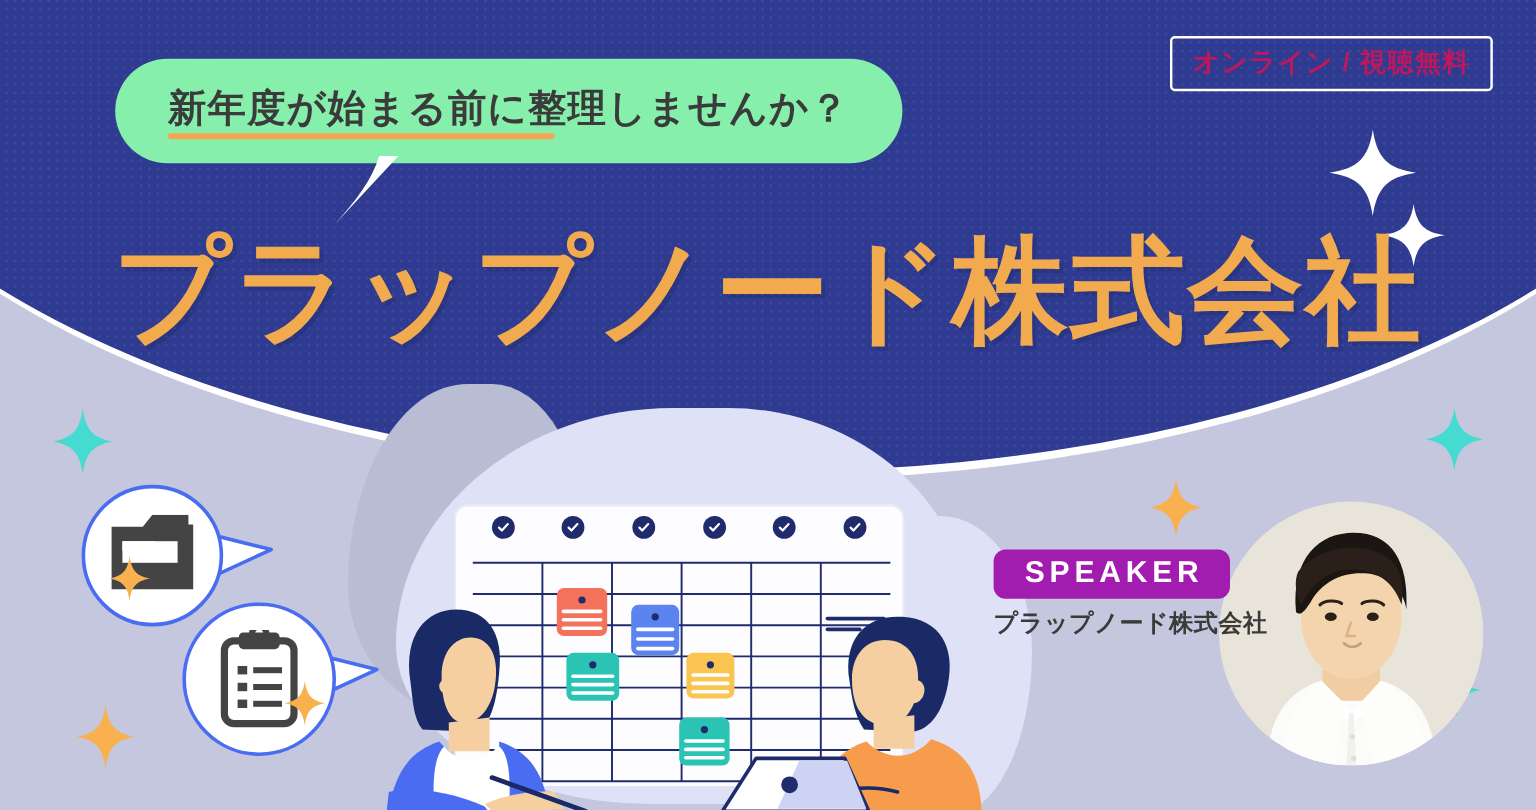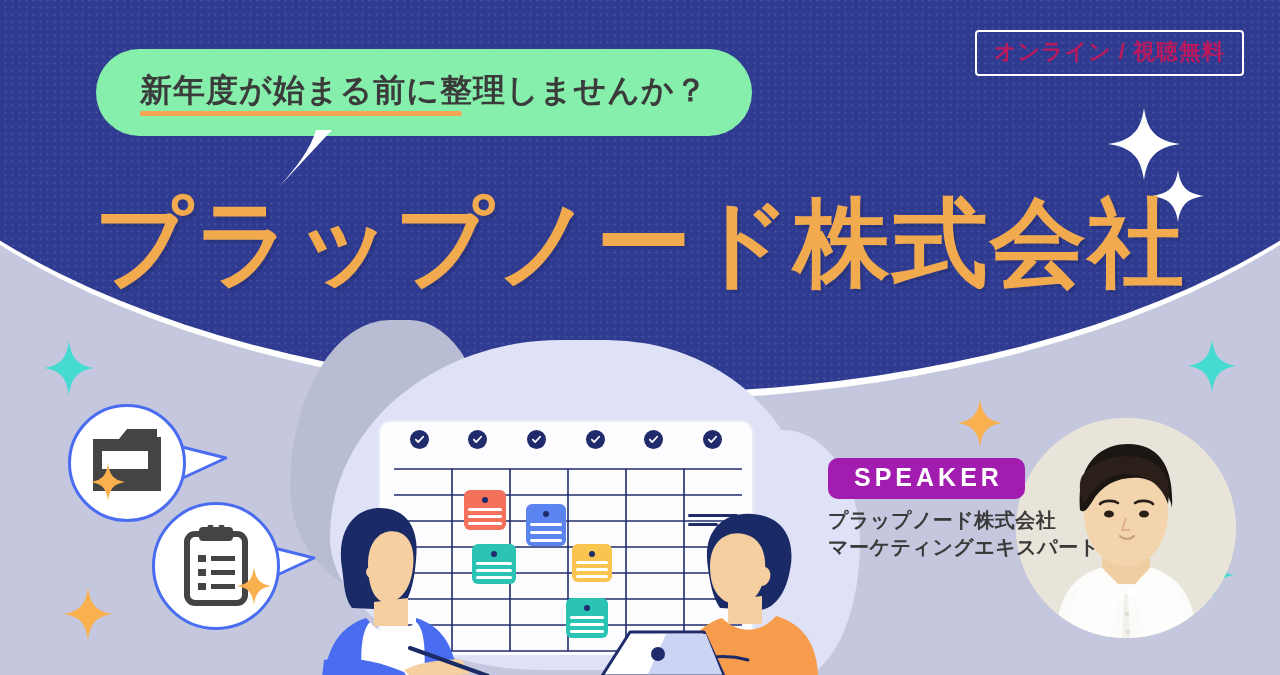--- a/index.html
+++ b/index.html
@@ -498,17 +498,16 @@
       <path d="M108 176 L112 176 L114 220 L106 220 Z" fill="#f2f0eb"></path>
       <circle cx="111" cy="196" r="2.2" fill="#e2ded5"></circle>
       <circle cx="112" cy="214" r="2.2" fill="#e2ded5"></circle>
     </svg>
   </div>
 
   <div class="speaker-block">
     <div class="speaker-badge">SPEAKER</div>
     <div class="speaker-org">
       <div>プラップノード株式会社</div>
-      <div>マーケティングエキスパート</div>
     </div>
   </div>
 
 </div>
 
 </body></html>

